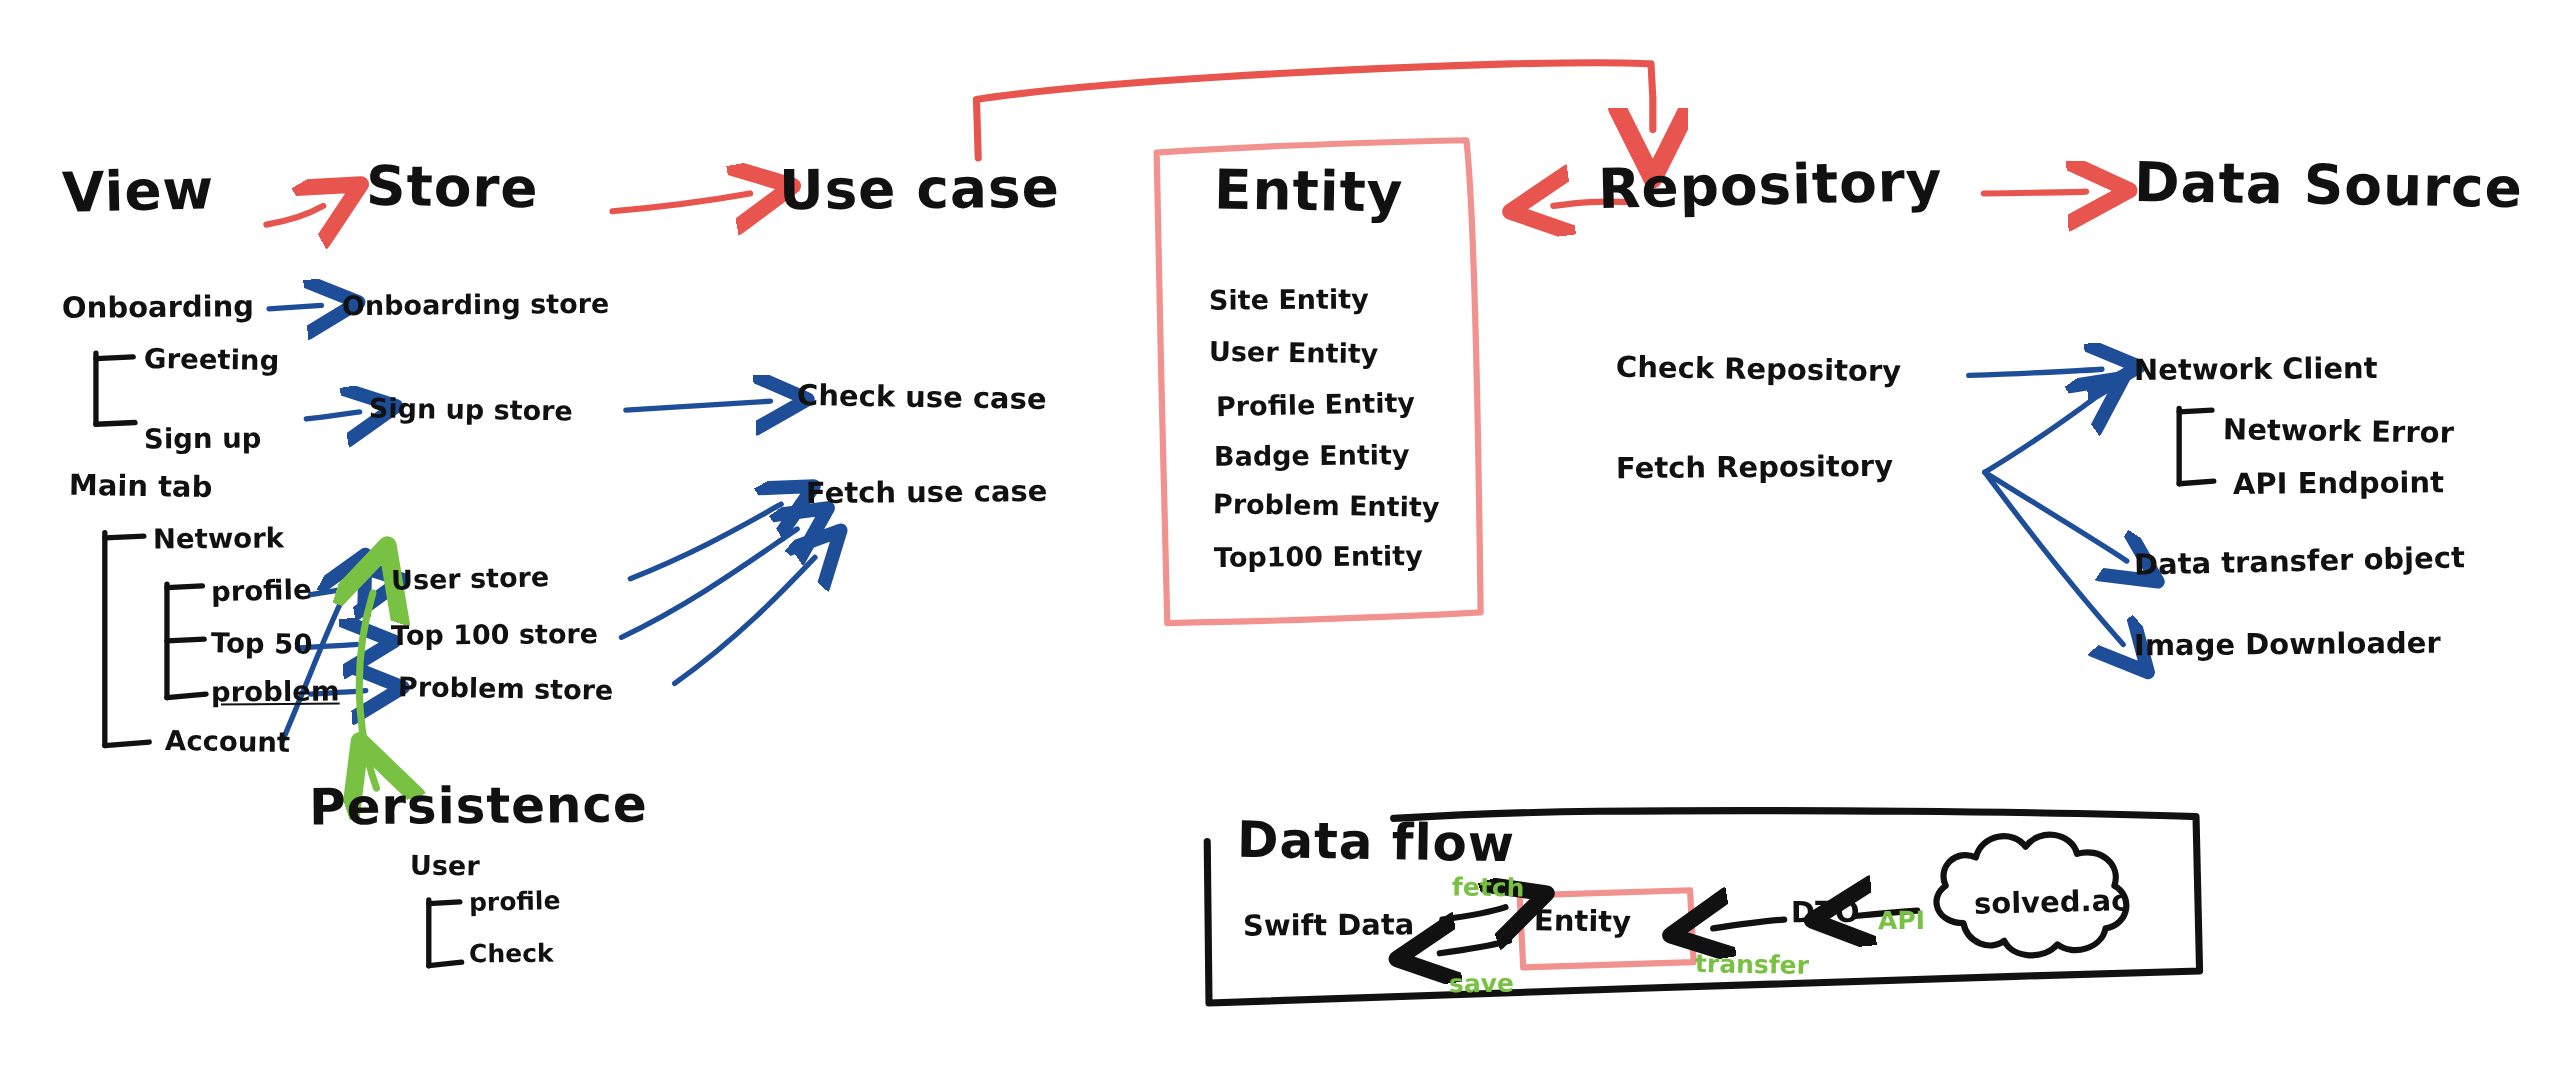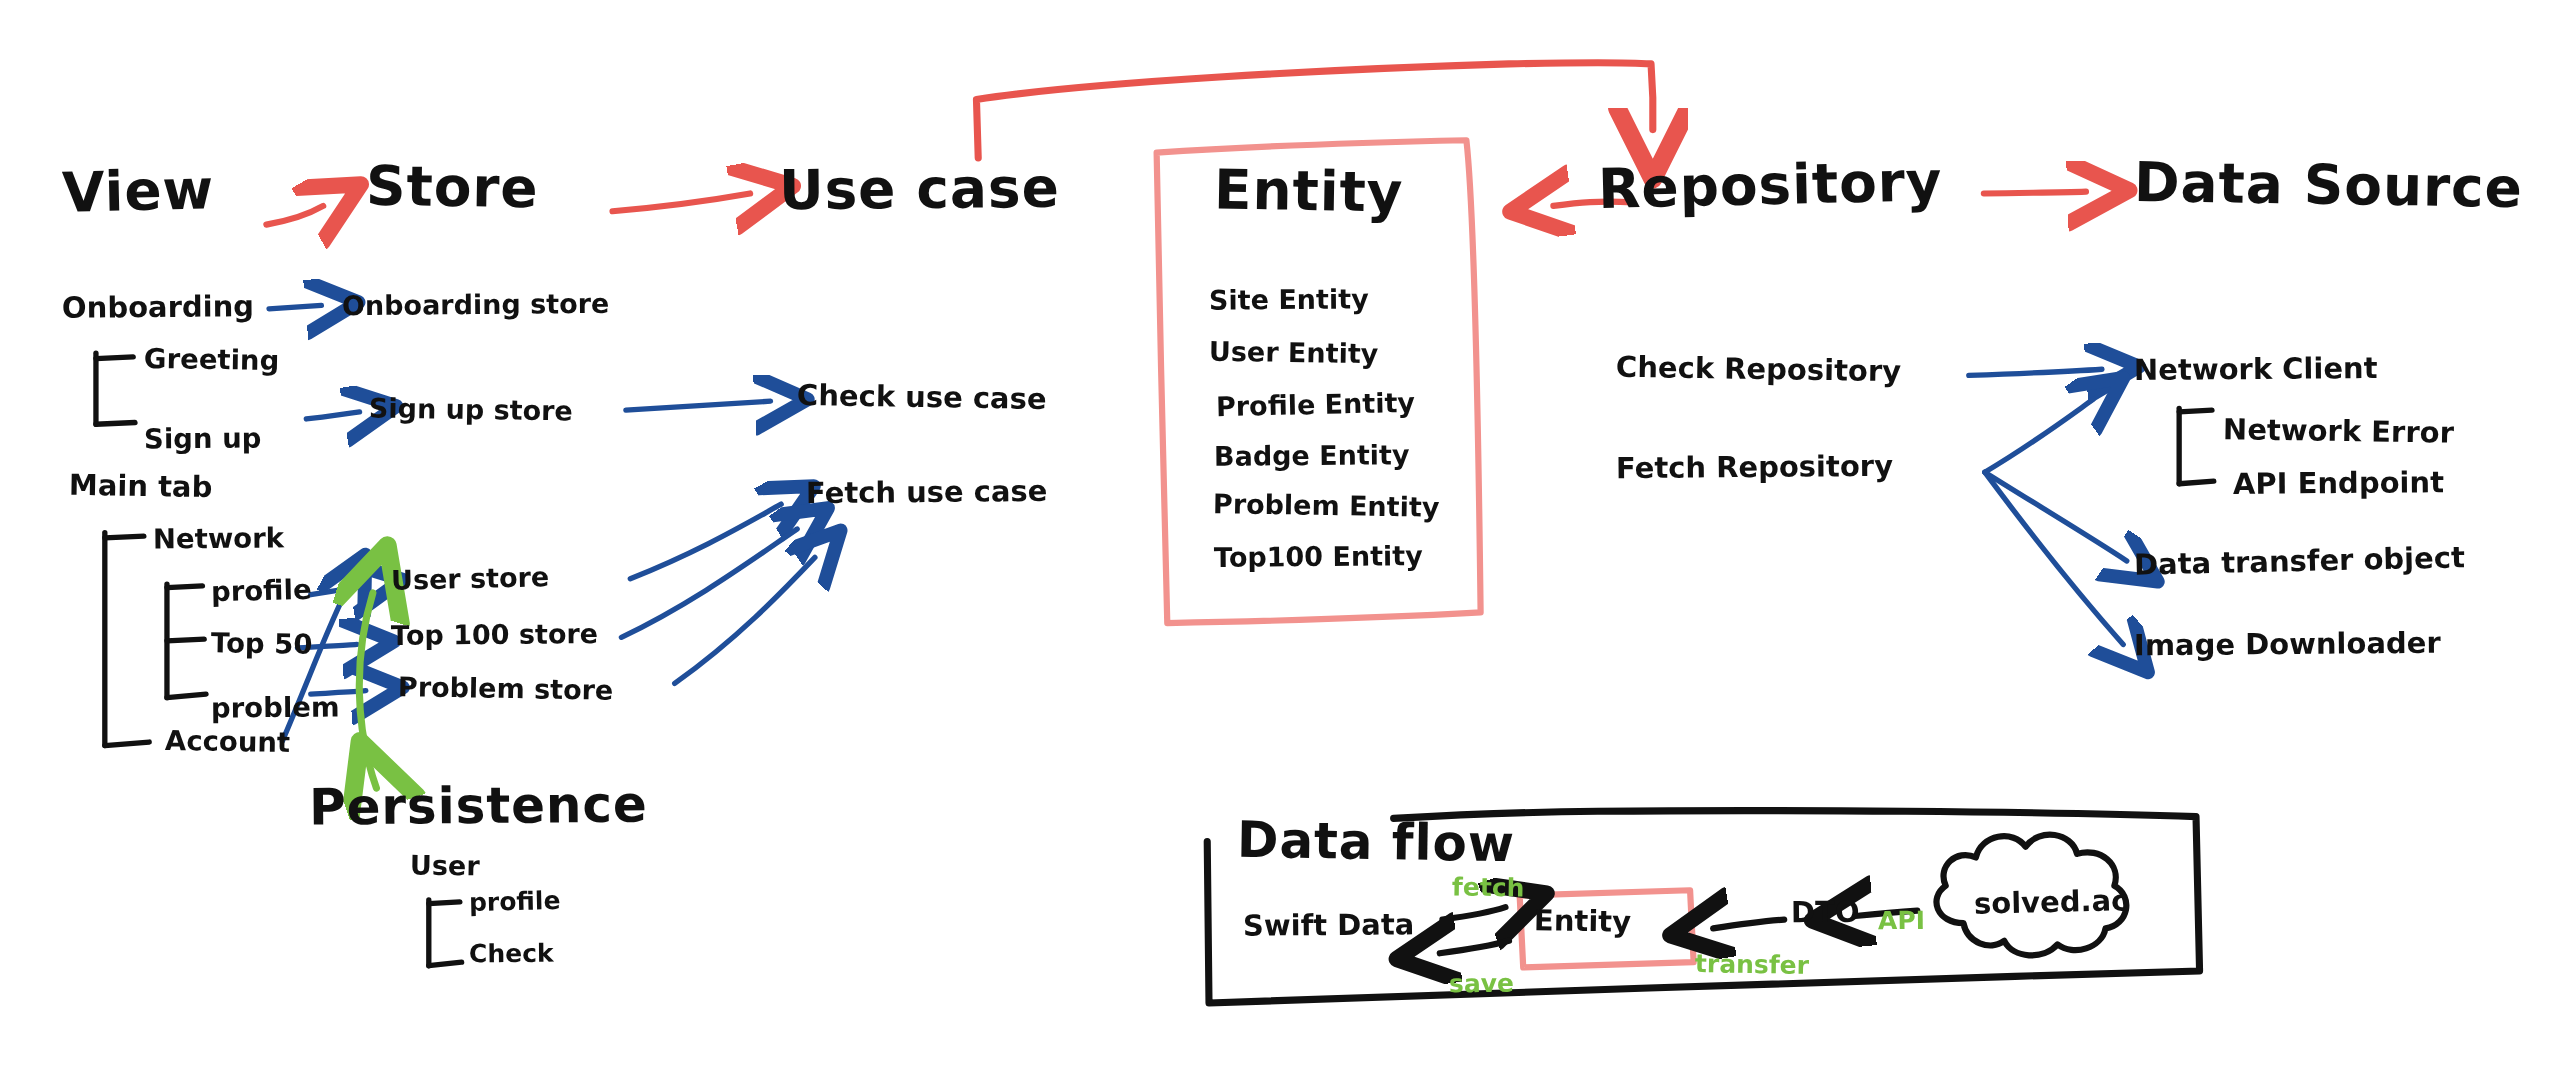--- a/index.html
+++ b/index.html
@@ -190,21 +190,21 @@
   <div class="t head j1" style="left:62px;top:164px;">View</div>
 
   <div class="t sub j3" style="left:62px;top:293px;">Onboarding</div>
   <div class="t tree j2" style="left:144px;top:346px;">Greeting</div>
   <div class="t tree j3" style="left:144px;top:401px;margin-top:24px;">Sign up</div>
 
   <div class="t sub j2" style="left:69px;top:472px;">Main tab</div>
   <div class="t tree j3" style="left:153px;top:525px;">Network</div>
   <div class="t tree j1" style="left:211px;top:577px;">profile</div>
   <div class="t tree j2" style="left:211px;top:630px;">Top 50</div>
-  <div class="t tree j3" style="left:211px;top:694px;">problem</div>
+  <div class="t tree j3" style="left:211px;top:678px;text-decoration:underline;">problem</div>
   <div class="t tree j2" style="left:165px;top:728px;">Account</div>
 
   <div class="t head j2" style="left:366px;top:160px;">Store</div>
 
   <div class="t sub-sm j3" style="left:342px;top:291px;">Onboarding store</div>
   <div class="t sub-sm j2" style="left:369px;top:396px;">Sign up store</div>
   <div class="t sub-sm j1" style="left:391px;top:565px;">User store</div>
   <div class="t sub-sm j3" style="left:391px;top:621px;">Top 100 store</div>
   <div class="t sub-sm j2" style="left:398px;top:675px;">Problem store</div>
 

